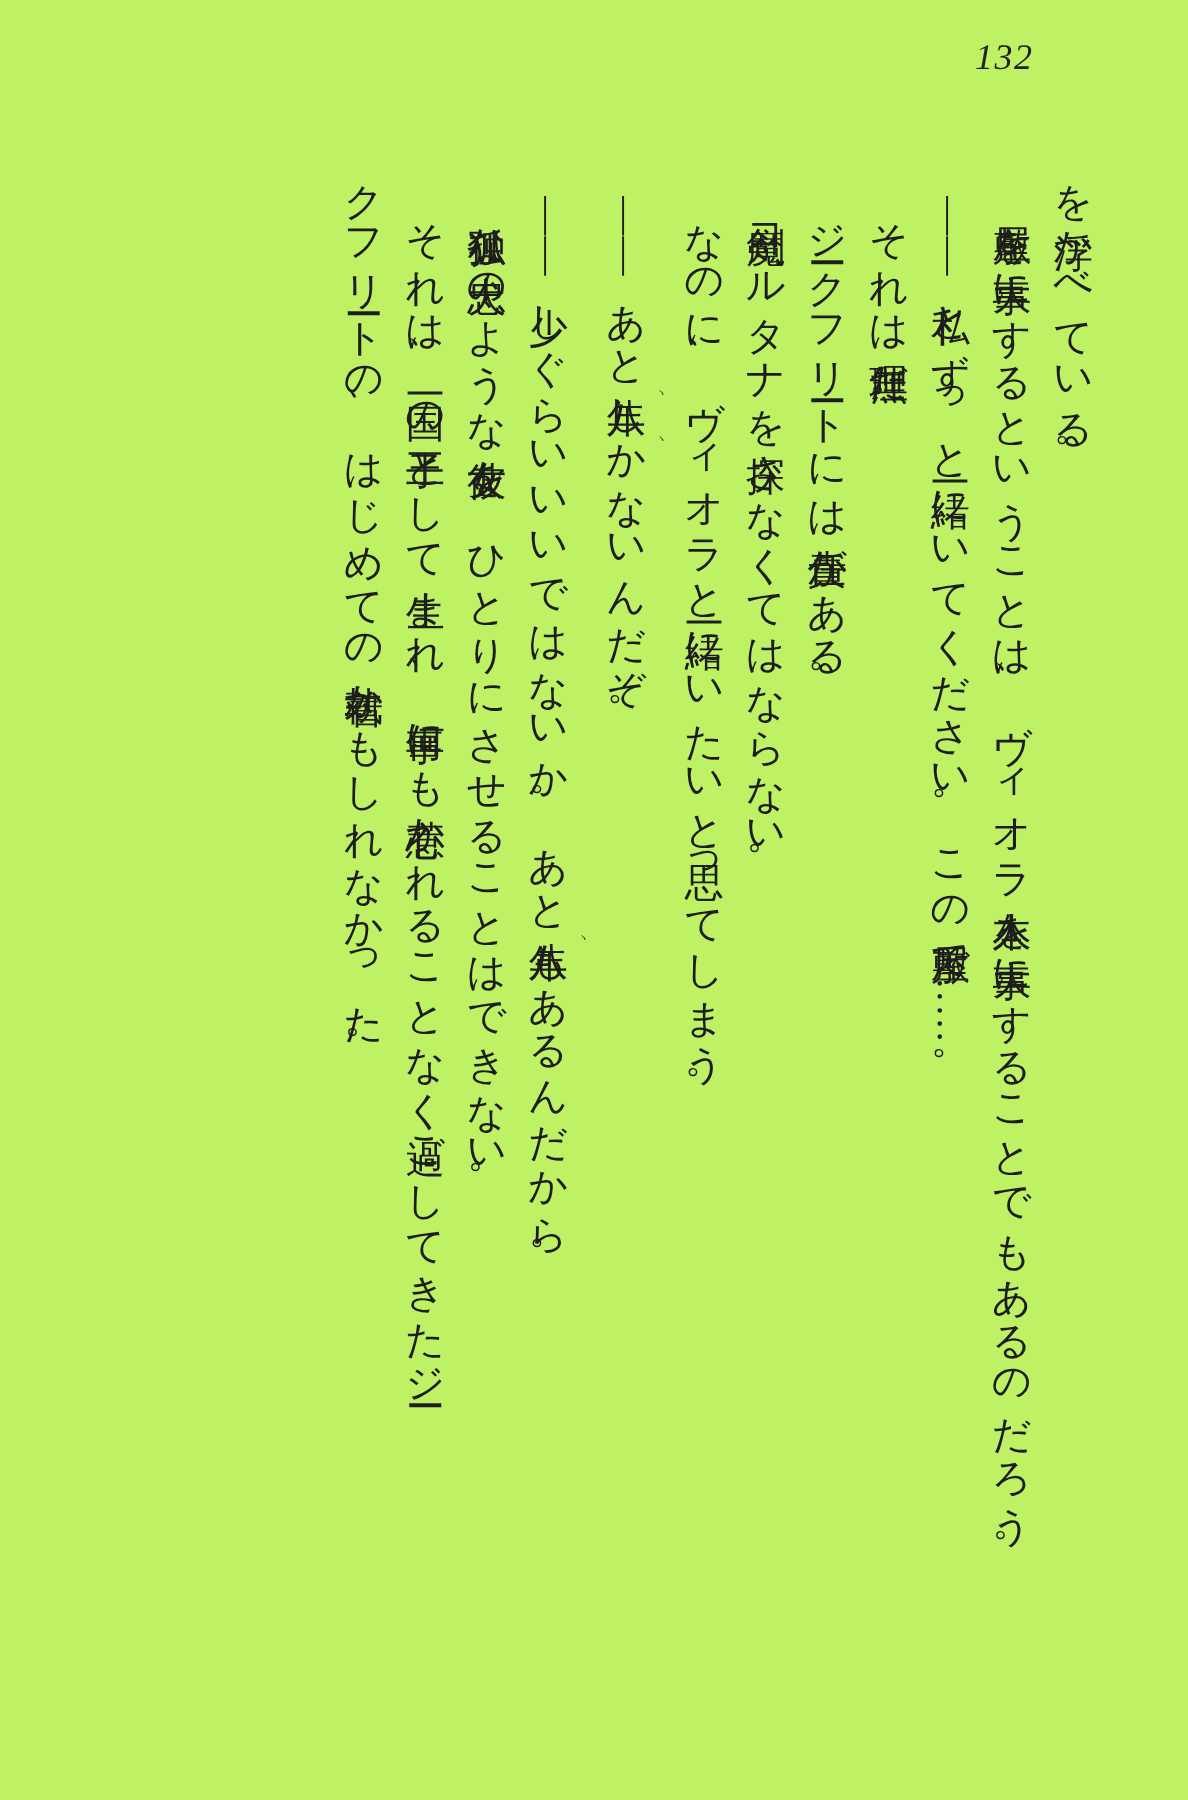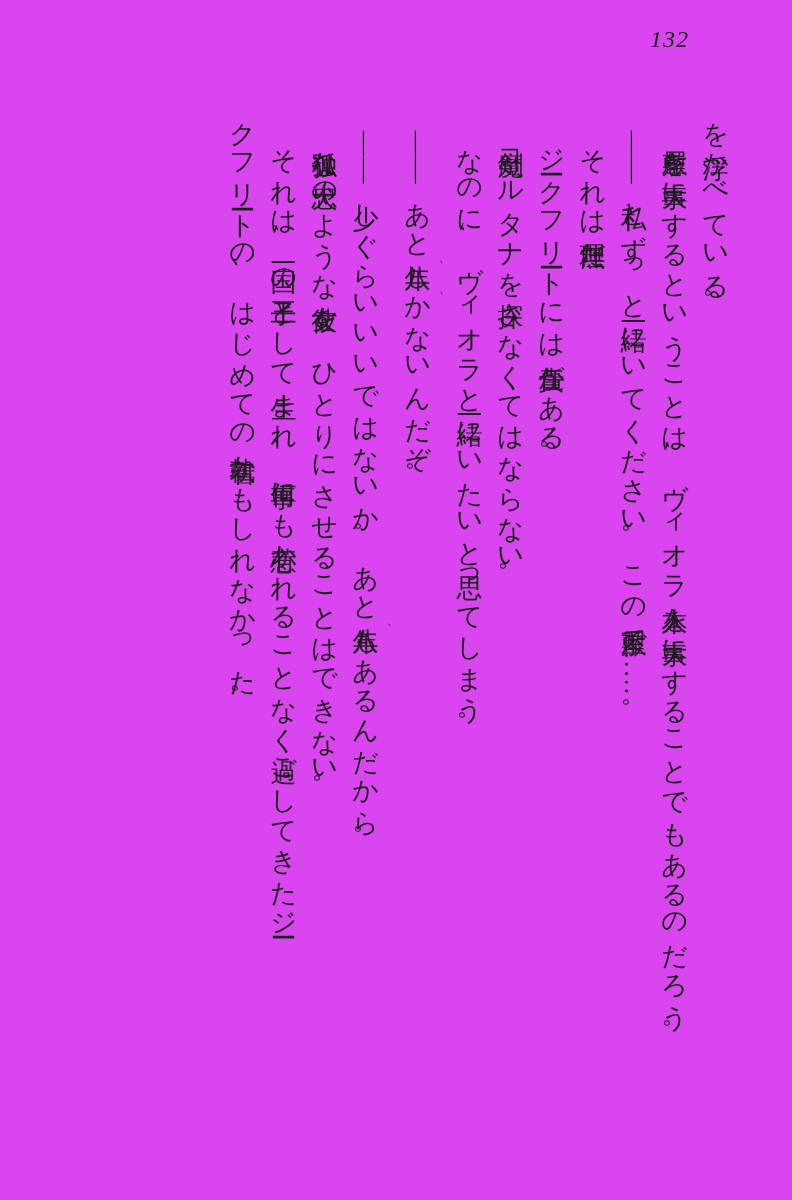--- a/index.html
+++ b/index.html
@@ -3,21 +3,21 @@
 <meta charset="utf-8">
 <style>
   html, body {
     margin: 0;
     padding: 0;
   }
   .page {
     position: relative;
     width: 792px;
     height: 1200px;
-    background: #d946ef;
+    background: #bef264;
     overflow: hidden;
     font-family: "Liberation Serif", "DejaVu Serif", serif;
     color: #1d1d1d;
   }
   .page-number {
     position: absolute;
     top: 26px;
     right: 103px;
     font-size: 24px;
     font-style: italic;

